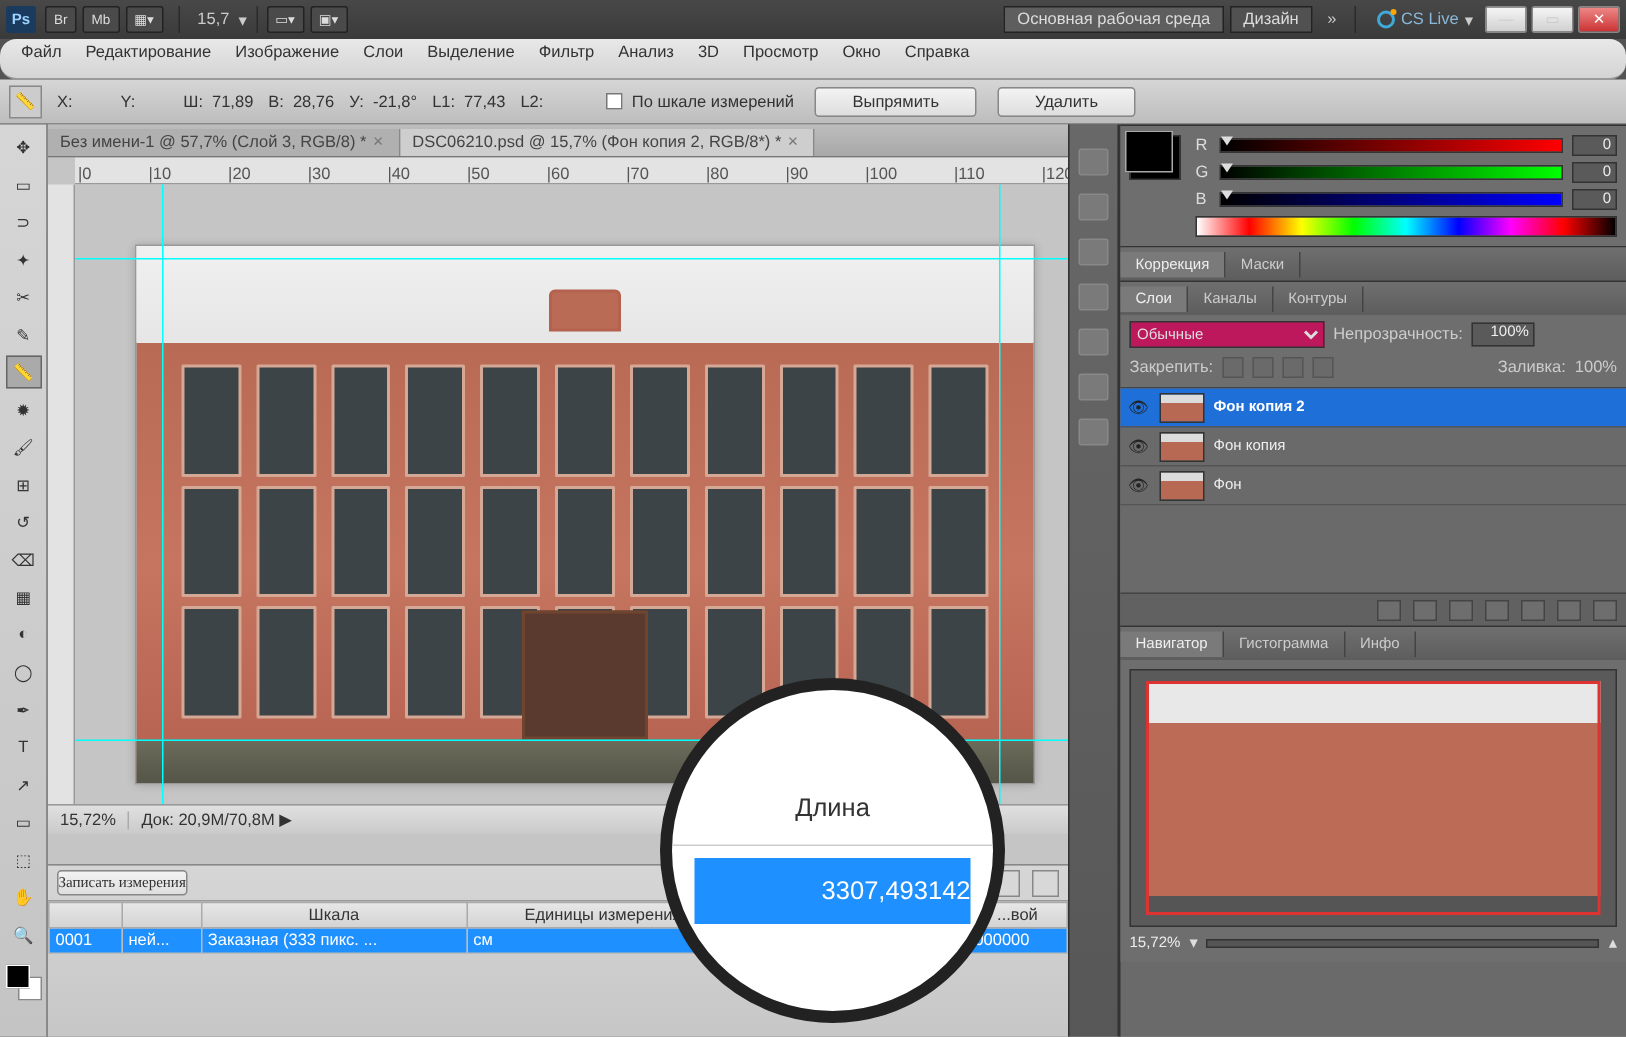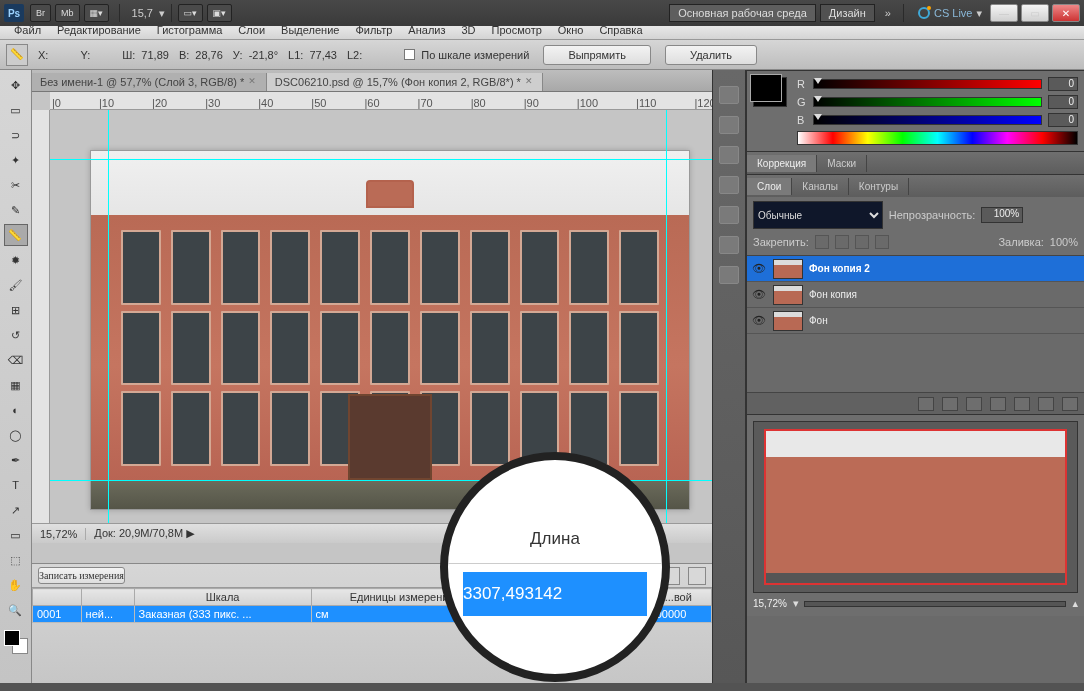--- a/index.html
+++ b/index.html
@@ -16,21 +16,21 @@
 .titlebar .workspace.active { background: #5e5e5e; }
 .titlebar .dbl-arrow { color: #ccc; margin: 0 6px; }
 .titlebar .cslive { color: #8ab8d8; margin: 0 8px; display: flex; align-items: center; gap: 4px; }
 .titlebar .cslive .icon { width: 12px; height: 12px; border: 2px solid #3fa9d8; border-radius: 50%; position: relative; }
 .titlebar .cslive .icon::after { content:''; position:absolute; right:-3px; top:-3px; width:4px; height:4px; background:#ffa500; border-radius:50%; }
 .titlebar .winbtns { display: flex; gap: 3px; }
 .titlebar .winbtn { width: 28px; height: 18px; border: 1px solid #888; background: linear-gradient(#f5f5f5,#d0d0d0); display: flex; align-items: center; justify-content: center; font-size: 10px; border-radius: 2px; }
 .titlebar .winbtn.close { background: linear-gradient(#e88,#c33); color: #fff; }
 
 
-.menubar { height: 14px; background: linear-gradient(#e8e8e8,#d4d4d4); display: flex; align-items: flex-end; padding: 0 6px; border-bottom: 1px solid #999; }
+.menubar { height: 27px; background: linear-gradient(#e8e8e8,#d4d4d4); display: flex; align-items: flex-start; padding: 0 6px; border-bottom: 1px solid #999; border-radius: 11px; }
 .menubar span { padding: 3px 8px; color: #333; }
 
 
 .optionsbar { height: 30px; background: linear-gradient(#d6d6d6,#bdbdbd); display: flex; align-items: center; padding: 0 6px; border-bottom: 1px solid #888; gap: 6px; color: #333; font-size: 10px; }
 .optionsbar .ob-icon { width: 22px; height: 22px; border: 1px solid #888; background: #ccc; display: flex; align-items: center; justify-content: center; }
 .optionsbar .ob-lbl { margin-left: 4px; }
 .optionsbar .cb { width: 11px; height: 11px; border: 1px solid #777; background: #fff; }
 .optionsbar .ob-btn { border: 1px solid #888; background: linear-gradient(#f3f3f3,#dedede); padding: 3px 24px; border-radius: 3px; margin-left: 8px; color:#333; }
 
 
@@ -79,21 +79,21 @@
 .logpanel .lp-icon { width:18px; height:18px; border:1px solid #888; background:#d8d8d8; margin-left:auto; }
 .logpanel .grid { flex: 1; overflow: auto; }
 .logpanel table { width: 100%; border-collapse: collapse; font-size: 10px; }
 .logpanel th { background: linear-gradient(#e6e6e6,#d3d3d3); border: 1px solid #aaa; padding: 2px 4px; font-weight: normal; color:#333; }
 .logpanel td { border: 1px solid #bbb; padding: 2px 4px; color:#333; }
 .logpanel tr.selrow td { background: #1e90ff; color: #fff; }
 
 
 .zoomcircle { position: absolute; width: 230px; height: 230px; border: 8px solid #222; border-radius: 50%; background: #fff; left: 440px; top: 452px; z-index: 50; overflow: hidden; display:flex; flex-direction:column; align-items:center; justify-content:center; }
 .zoomcircle .zc-col { font-size: 17px; color: #333; padding: 10px 0 14px; text-align:center; width:100%; border-bottom:1px solid #ccc;}
-.zoomcircle .zc-val { font-size: 17px; background: #1e90ff; color: #fff; padding: 12px 0; text-align:left; margin-top:8px; width:86%; }
+.zoomcircle .zc-val { font-size: 17px; background: #1e90ff; color: #fff; padding: 12px 0; text-align:right; margin-top:8px; width:86%; }
 
 
 .iconstrip { width: 34px; background: linear-gradient(#686868,#575757); display: flex; flex-direction: column; align-items: center; padding-top: 16px; gap: 12px; border-left: 1px solid #333; border-right:1px solid #333;}
 .iconstrip .is-icon { width: 20px; height: 18px; border: 1px solid #888; background: #7a7a7a; border-radius:2px; }
 
 
 .panels { width: 338px; background: #6a6a6a; display: flex; flex-direction: column; border-left: 1px solid #333; color: #ddd; }
 .panel { border-top: 1px solid #333; }
 .panel-tabs { height: 22px; background: linear-gradient(#6f6f6f,#5d5d5d); display: flex; align-items: center; }
 .panel-tab { padding: 3px 10px; font-size: 10px; color: #ccc; border-right: 1px solid #444; }
@@ -109,21 +109,21 @@
 .sliderrow .track { flex: 1; height: 10px; border: 1px solid #333; position: relative; }
 .sliderrow .track::after { content:''; position:absolute; left:0; top:-2px; width:0; height:0; border-left:4px solid transparent; border-right:4px solid transparent; border-top:6px solid #ddd; }
 .sliderrow .val { width: 30px; height: 14px; background: #5a5a5a; border: 1px solid #333; text-align: right; padding: 0 3px; color: #eee; font-size: 10px;}
 .track.r { background: linear-gradient(90deg,#000,#f00); }
 .track.g { background: linear-gradient(90deg,#000,#0f0); }
 .track.b { background: linear-gradient(90deg,#000,#00f); }
 .spectrum { height: 14px; margin-top: 4px; background: linear-gradient(90deg,#fff,#f00,#ff0,#0f0,#0ff,#00f,#f0f,#f00,#000); border:1px solid #333;}
 
 .layers-body { padding: 0; }
 .layers-controls { display: flex; align-items: center; gap: 6px; padding: 4px 6px; font-size:10px; color:#ccc;}
-.layers-controls select { flex:.7; background:#0f172a; color:#ddd; border:1px solid #333; height:28px; font-size:10px; }
+.layers-controls select { flex:.7; background:#be185d; color:#ddd; border:1px solid #333; height:18px; font-size:10px; }
 .layers-controls .val { width: 42px; height: 16px; background: #5a5a5a; border: 1px solid #333; text-align: right; padding: 0 3px; color: #eee; font-size: 10px;}
 .layers-lock { display:flex; align-items:center; gap:6px; padding:2px 6px 6px; font-size:10px; color:#ccc; border-bottom:1px solid #444;}
 .layers-lock .li { width:14px; height:14px; border:1px solid #555; background:#6a6a6a; }
 .layer-list { background: #6a6a6a; }
 .layer { display: flex; align-items: center; height: 26px; border-bottom: 1px solid #555; padding: 0 4px; gap: 6px; }
 .layer.sel { background: #1e6fd8; }
 .layer .eye { width: 16px; text-align: center; color: #222; }
 .layer .thumb { width: 30px; height: 20px; background: linear-gradient(#dcdcdc 30%, #b86954 30%); border: 1px solid #333; }
 .layer .name { font-size: 10px; color: #eee; }
 .layer.sel .name { color: #fff; font-weight: bold; }
@@ -168,21 +168,21 @@
   <div class="winbtns">
     <div class="winbtn">—</div>
     <div class="winbtn">▭</div>
     <div class="winbtn close">✕</div>
   </div>
 </div>
 
 <div class="menubar">
   <span>Файл</span>
   <span>Редактирование</span>
-  <span>Гистограмма</span>
+  <span>Изображение</span>
   <span>Слои</span>
   <span>Выделение</span>
   <span>Фильтр</span>
   <span>Анализ</span>
   <span>3D</span>
   <span>Просмотр</span>
   <span>Окно</span>
   <span>Справка</span>
 </div>
 
@@ -437,20 +437,25 @@
           <div class="lf-icon"></div>
           <div class="lf-icon"></div>
           <div class="lf-icon"></div>
           <div class="lf-icon"></div>
           <div class="lf-icon"></div>
         </div>
       </div>
     </div>
 
     <div class="panel" style="flex:1">
+      <div class="panel-tabs">
+        <div class="panel-tab active">Навигатор</div>
+        <div class="panel-tab">Гистограмма</div>
+        <div class="panel-tab">Инфо</div>
+      </div>
       <div class="panel-body nav-body">
         <div class="nav-thumb">
           <div class="nb"></div>
         </div>
         <div class="nav-ctrl">
           <span class="nz">15,72%</span>
           <span style="color:#ddd">▾</span>
           <div class="ntrack"></div>
           <span style="color:#ddd">▴</span>
         </div>

